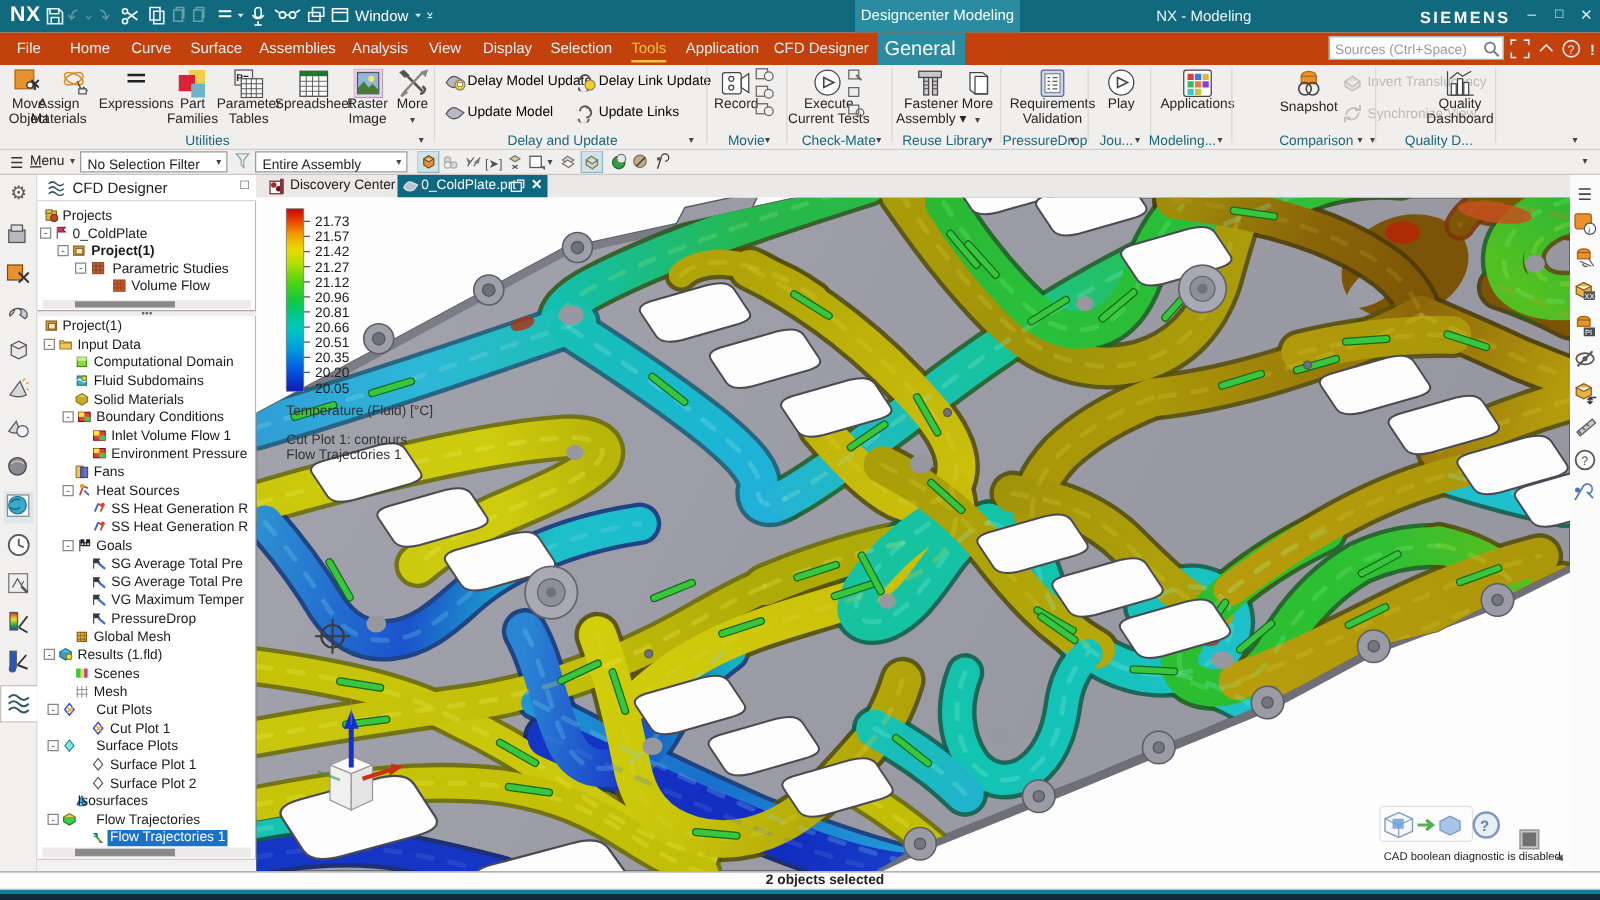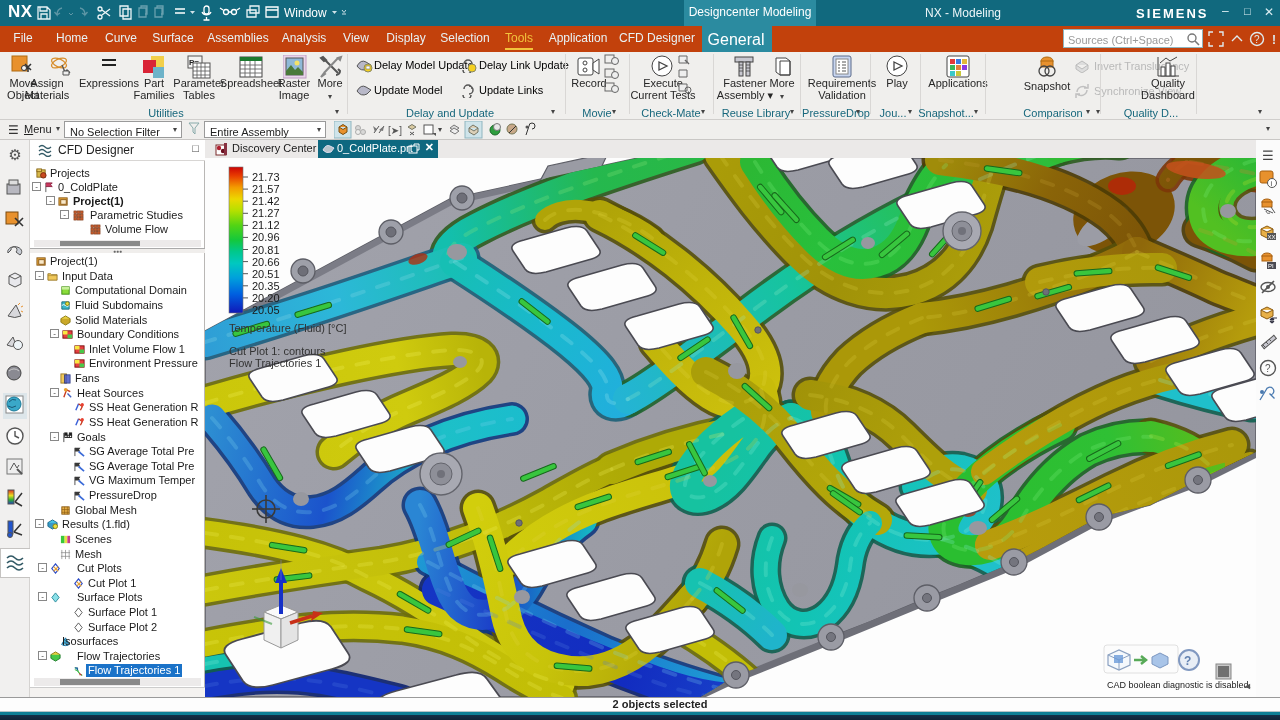--- a/index.html
+++ b/index.html
@@ -255,21 +255,21 @@
         <rect x="4" y="4" width="5" height="5" fill="#e23a3a"></rect>
         <rect x="10" y="4" width="5" height="5" fill="#3a7ae2"></rect>
         <rect x="16" y="4" width="5" height="5" fill="#e2b83a"></rect>
         <rect x="4" y="10" width="5" height="5" fill="#3ab85a"></rect>
         <rect x="10" y="10" width="5" height="5" fill="#e2803a"></rect>
         <rect x="16" y="10" width="5" height="5" fill="#8a3ae2"></rect>
         <rect x="4" y="16" width="5" height="5" fill="#3ac8c8"></rect>
         <rect x="10" y="16" width="5" height="5" fill="#c8c83a"></rect>
       </svg></div>
  <div class="rlbl" style="left:913px">Applications</div>
- <div class="glbl" style="left:901px;width:90px">Snapshot...</div>
+ <div class="glbl" style="left:901px;width:90px">Modeling...</div>
     <span class="abs dd" style="left:974px;top:55px">▾</span>
  <div class="gsep" style="left:985px"></div>
 
  <div class="icn" style="left:1036px"><svg width="24" height="24">
         <ellipse cx="11" cy="6" rx="6" ry="4" fill="#e8912d" stroke="#b06a10"></ellipse>
         <rect x="5" y="6" width="12" height="6" fill="#e8912d" stroke="#b06a10"></rect>
         <circle cx="8" cy="16" r="5" fill="none" stroke="#444" stroke-width="1.3"></circle>
         <circle cx="14" cy="16" r="5" fill="none" stroke="#444" stroke-width="1.3"></circle>
       </svg></div>
  <div class="rlbl" style="left:1002px;top:28px">Snapshot</div>

